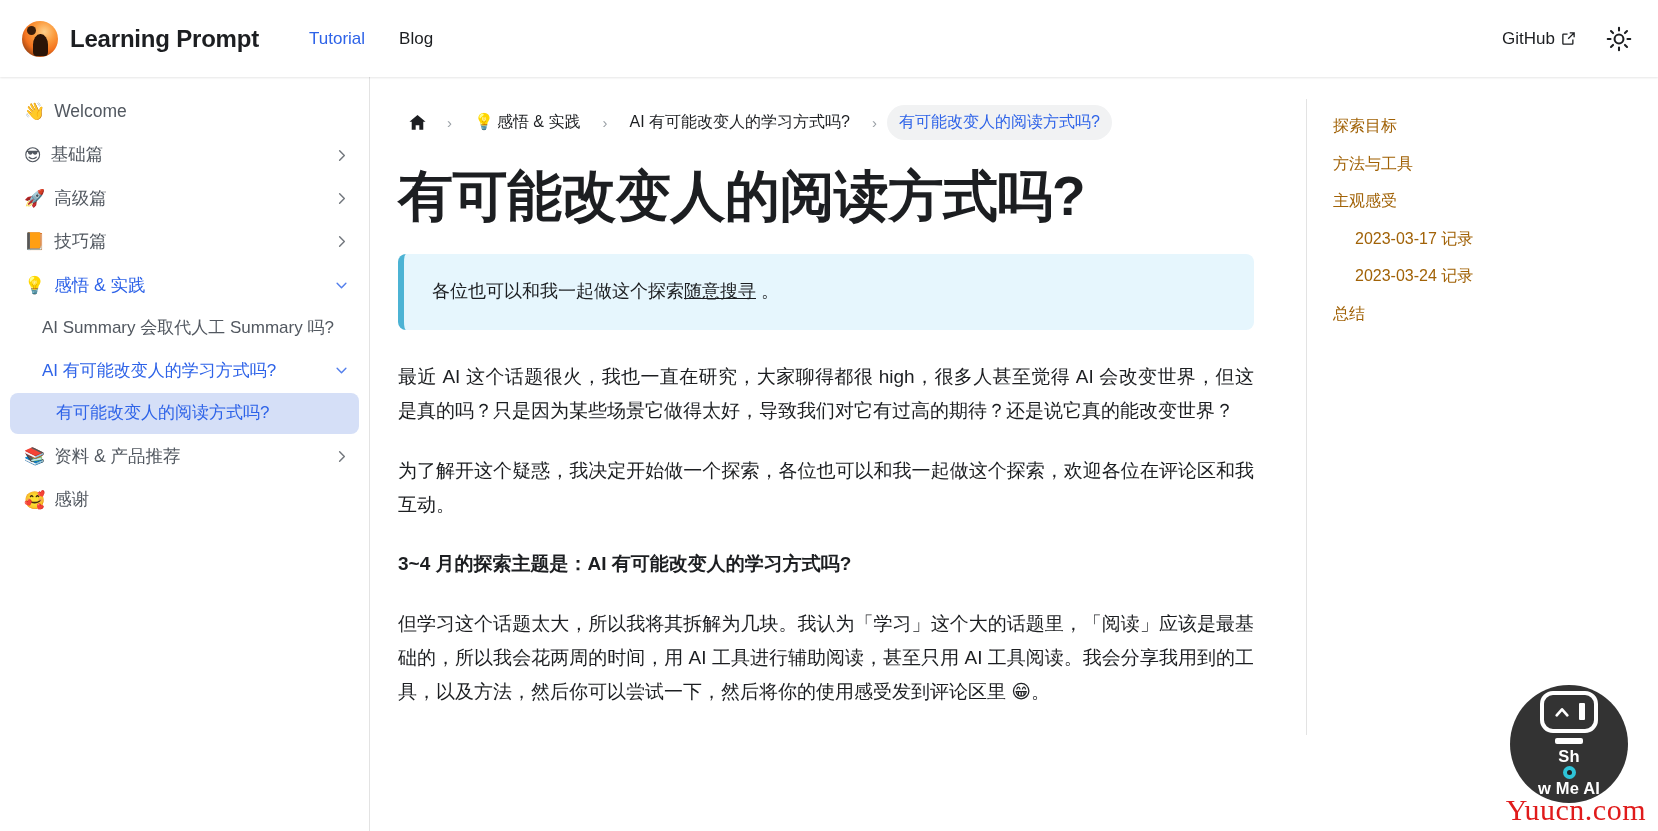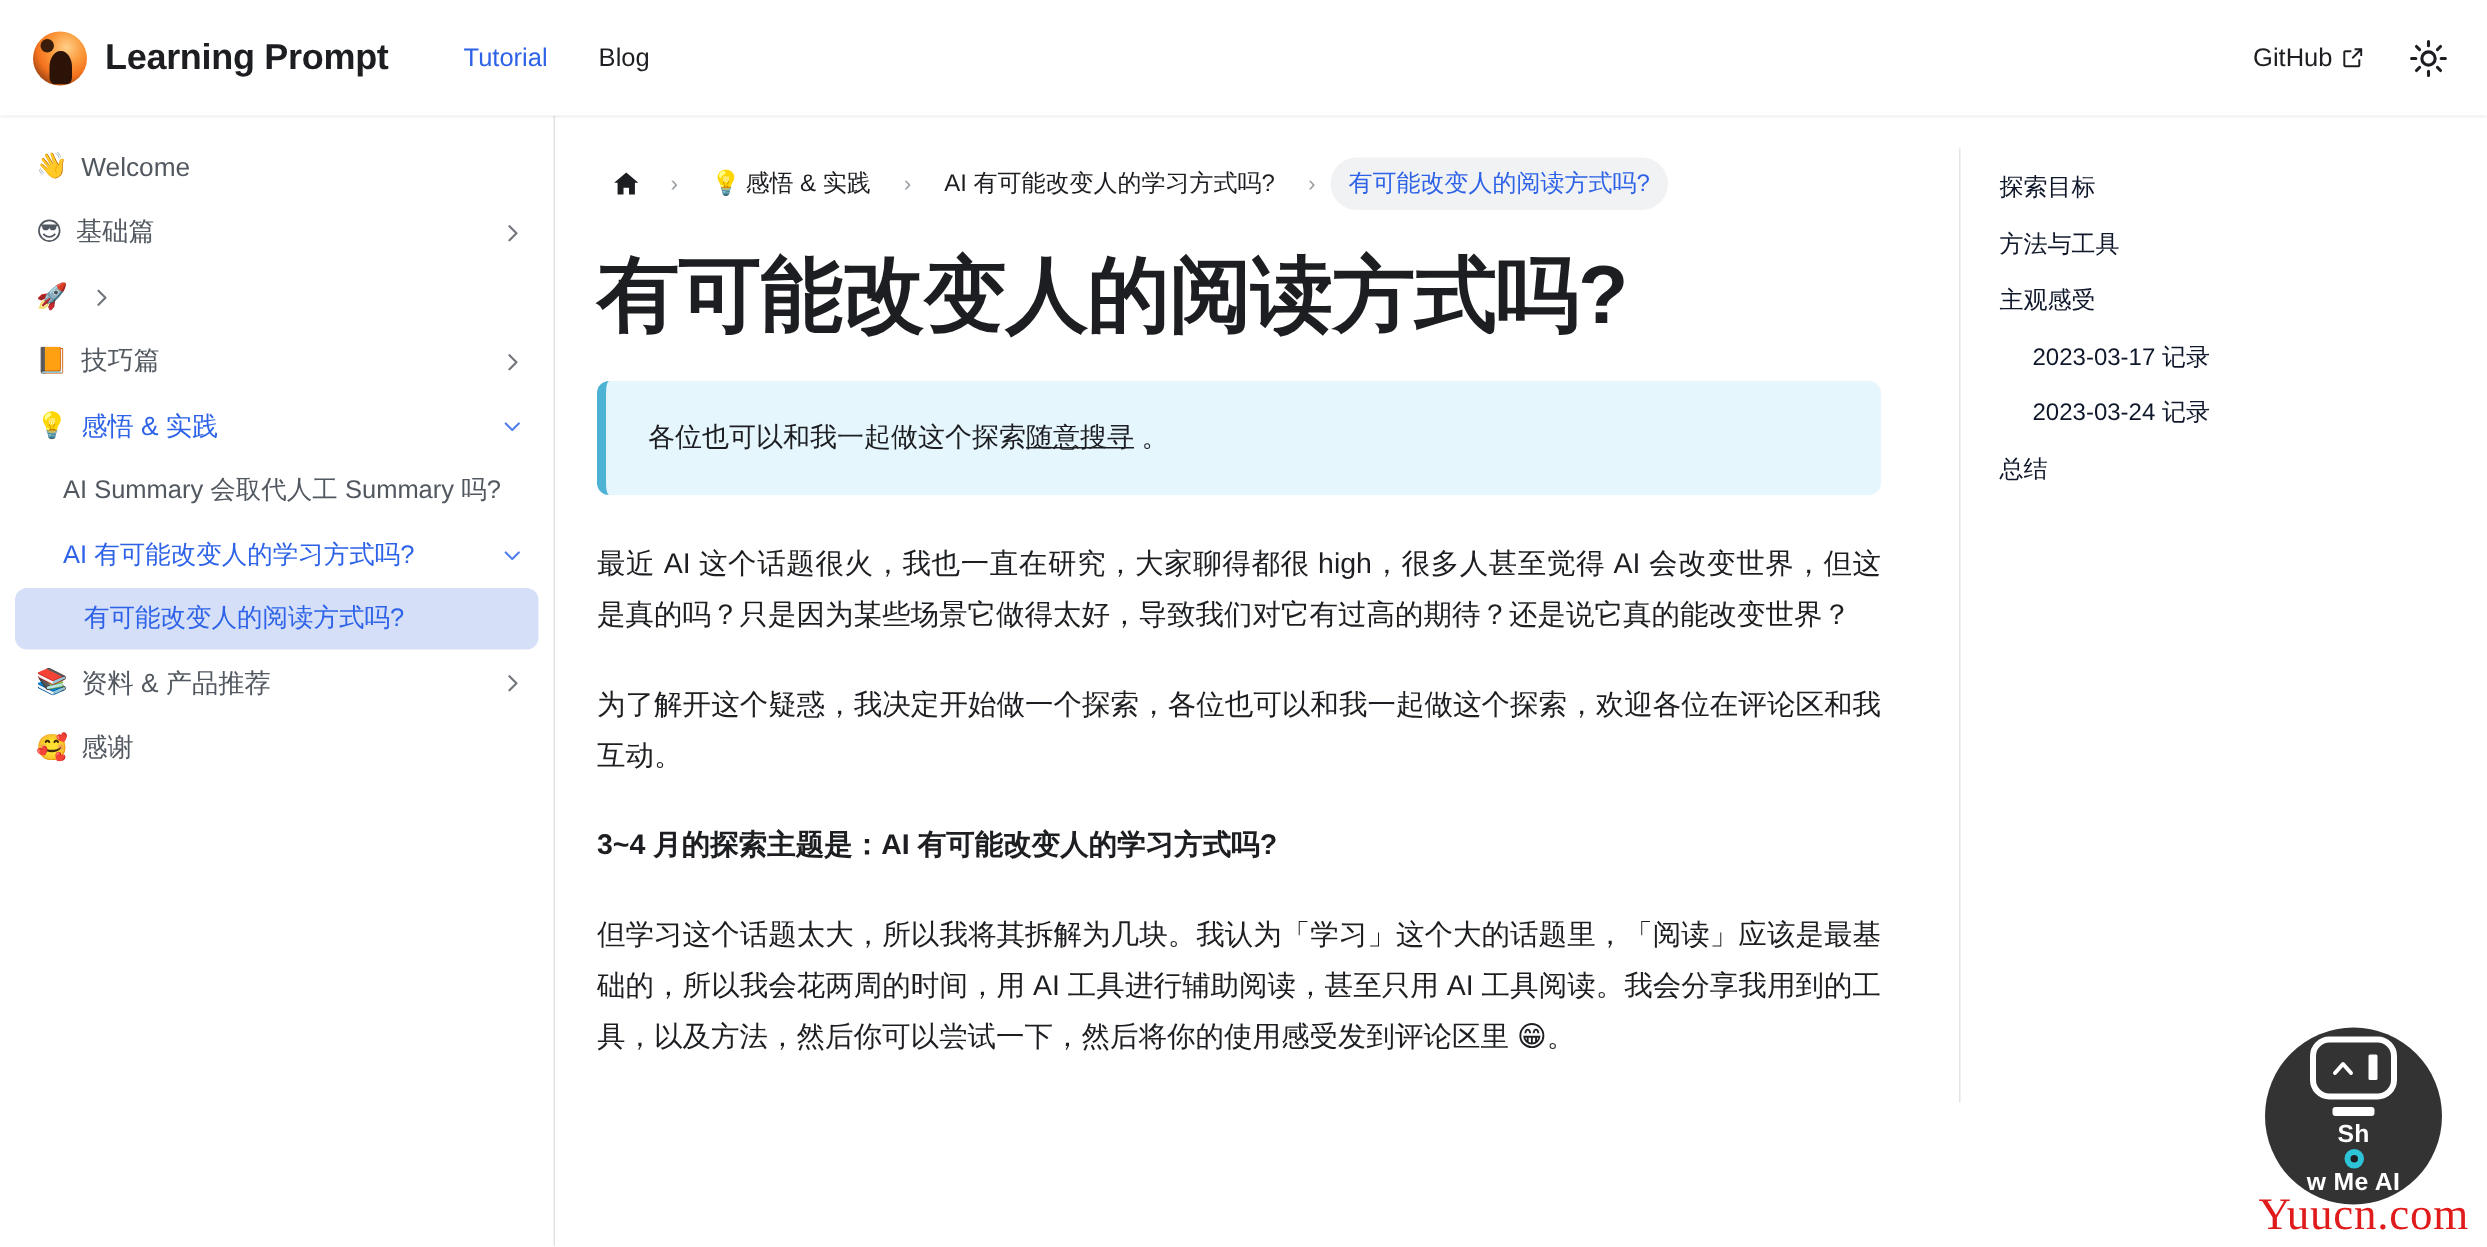--- a/index.html
+++ b/index.html
@@ -139,21 +139,21 @@
   .p.strong { font-weight: 700; }
 
   
   .toc {
     width: 300px; flex: none;
     border-left: 1px solid #e3e3e3;
     padding: 8px 0 0 26px;
     margin-left: 6px;
   }
   .toc-item {
-    font-size: 16px; color: #0f172a; padding: 8px 0; cursor: pointer; line-height: 1.35;
+    font-size: 16px; color: #a16207; padding: 8px 0; cursor: pointer; line-height: 1.35;
   }
   .toc-item.ind { padding-left: 22px; }
 
   
   .fab {
     position: absolute; right: 30px; bottom: 28px;
     width: 118px; height: 118px; border-radius: 50%;
     background: #333333;
     display: flex; flex-direction: column; align-items: center; justify-content: center;
     cursor: pointer; z-index: 30;
@@ -221,20 +221,21 @@
         </li>
         <li class="menu-row">
           <span class="mi-emoji">😎</span>
           <span class="mi-label">基础篇</span>
           <svg class="caret" viewBox="0 0 24 24" fill="none" stroke="currentColor" stroke-width="2.3" stroke-linecap="round" stroke-linejoin="round">
             <path d="M9 4.5L16.5 12L9 19.5"></path>
           </svg>
         </li>
         <li class="menu-row">
           <span class="mi-emoji">🚀</span>
+          <span class="mi-label">高级篇</span>
           <svg class="caret" viewBox="0 0 24 24" fill="none" stroke="currentColor" stroke-width="2.3" stroke-linecap="round" stroke-linejoin="round">
             <path d="M9 4.5L16.5 12L9 19.5"></path>
           </svg>
         </li>
         <li class="menu-row">
           <span class="mi-emoji">📙</span>
           <span class="mi-label">技巧篇</span>
           <svg class="caret" viewBox="0 0 24 24" fill="none" stroke="currentColor" stroke-width="2.3" stroke-linecap="round" stroke-linejoin="round">
             <path d="M9 4.5L16.5 12L9 19.5"></path>
           </svg>

